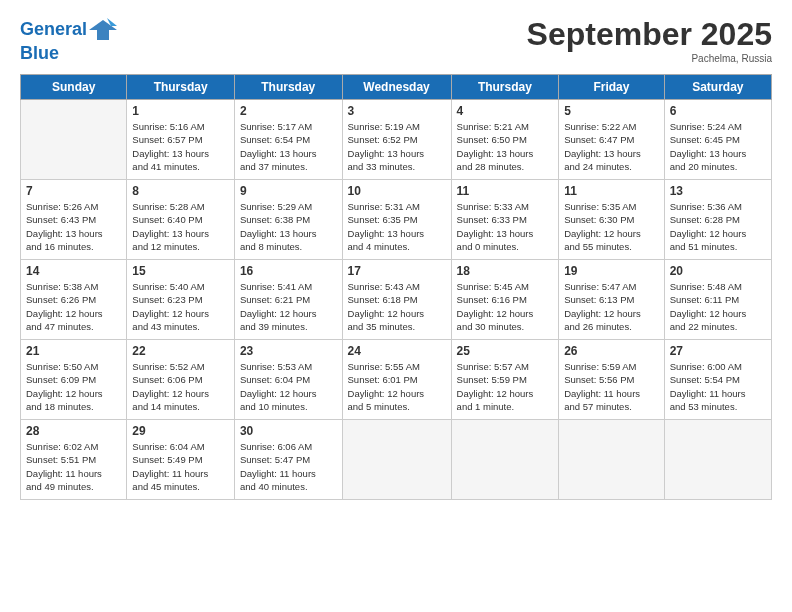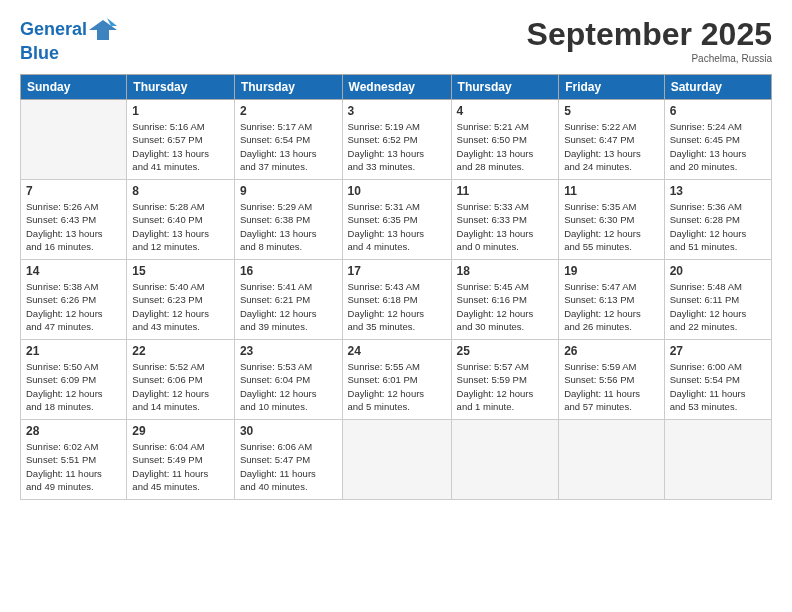--- a/index.html
+++ b/index.html
@@ -57,21 +57,21 @@
       width: 100%;
       border-collapse: collapse;
       font-size: 10px;
     }
     .calendar thead tr th {
       background: #1a6db5;
       color: #fff;
       font-size: 12px;
       font-weight: bold;
       padding: 5px 6px;
-      text-align: left;
+      text-align: center;
       border: 1px solid #aaa;
     }
     .calendar tbody tr td {
       vertical-align: top;
       padding: 4px 5px;
       border: 1px solid #ccc;
       width: 113px;
       height: 80px;
       background: #fff;
       color: #333;

